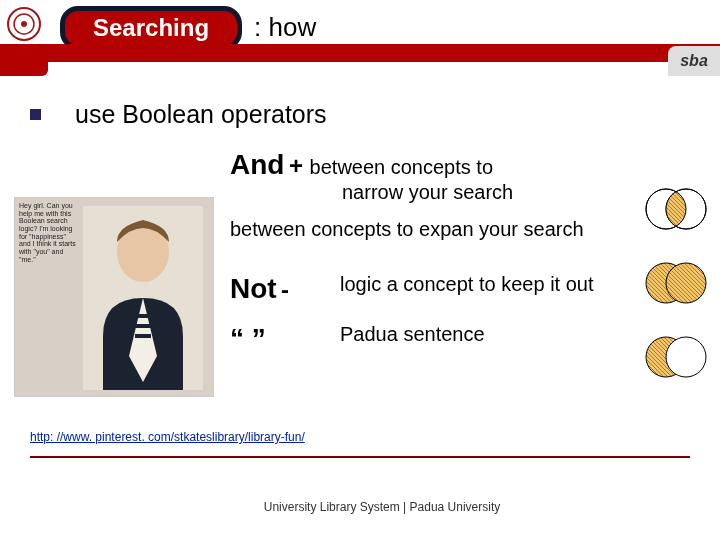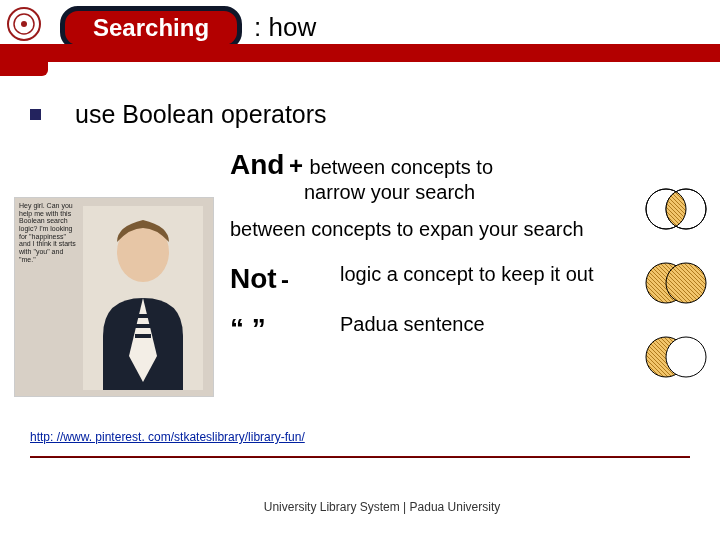--- a/index.html
+++ b/index.html
@@ -41,20 +41,21 @@
     <circle cx="18" cy="18" r="16" fill="none" stroke="#9a1a1a" stroke-width="2"></circle>
     <circle cx="18" cy="18" r="10" fill="none" stroke="#9a1a1a" stroke-width="1.5"></circle>
     <circle cx="18" cy="18" r="3" fill="#9a1a1a"></circle>
   </svg>
   <div class="title-wrap">
     <span class="pill">Searching</span>
     <span class="subtitle"> : how</span>
   </div>
   <div class="redbar"></div>
   <div class="redstep"></div>
+  <div class="sba">sba</div>
 </div>
 
 <div class="content">
   <div class="bullet-row">
     <div class="bullet"></div>
     <div class="h1">use Boolean operators</div>
   </div>
 
   <div class="body-area">
     <div class="imgblock">
@@ -69,28 +70,28 @@
         <rect x="52" y="118" width="16" height="4" fill="#1b2230"></rect>
         <rect x="52" y="128" width="16" height="4" fill="#1b2230"></rect>
       </svg>
     </div>
 
     <div class="ops">
       <div class="oprow">
         <span class="opname">And</span>
         <span class="opsym"> <span>+</span> </span>
         <span class="opdesc">between concepts to</span>
-        <div class="opdesc" style="margin-left:74px">narrow your search</div>
+        <div class="opdesc" style="margin-left:112px">narrow your search</div>
       </div>
       <div class="oprow">
         <div class="rowflex">
           <div class="descblock opdesc">between concepts to expan your search</div>
         </div>
       </div>
-      <div class="oprow" style="margin-top:22px">
+      <div class="oprow" style="margin-top:32px">
         <div class="rowflex">
           <div style="width:110px">
             <span class="opname">Not</span>
             <span class="opsym"> <span>-</span></span>
           </div>
           <div class="descblock opdesc">logic a concept to keep it out</div>
         </div>
       </div>
       <div class="oprow" style="margin-top:18px">
         <div class="rowflex">

